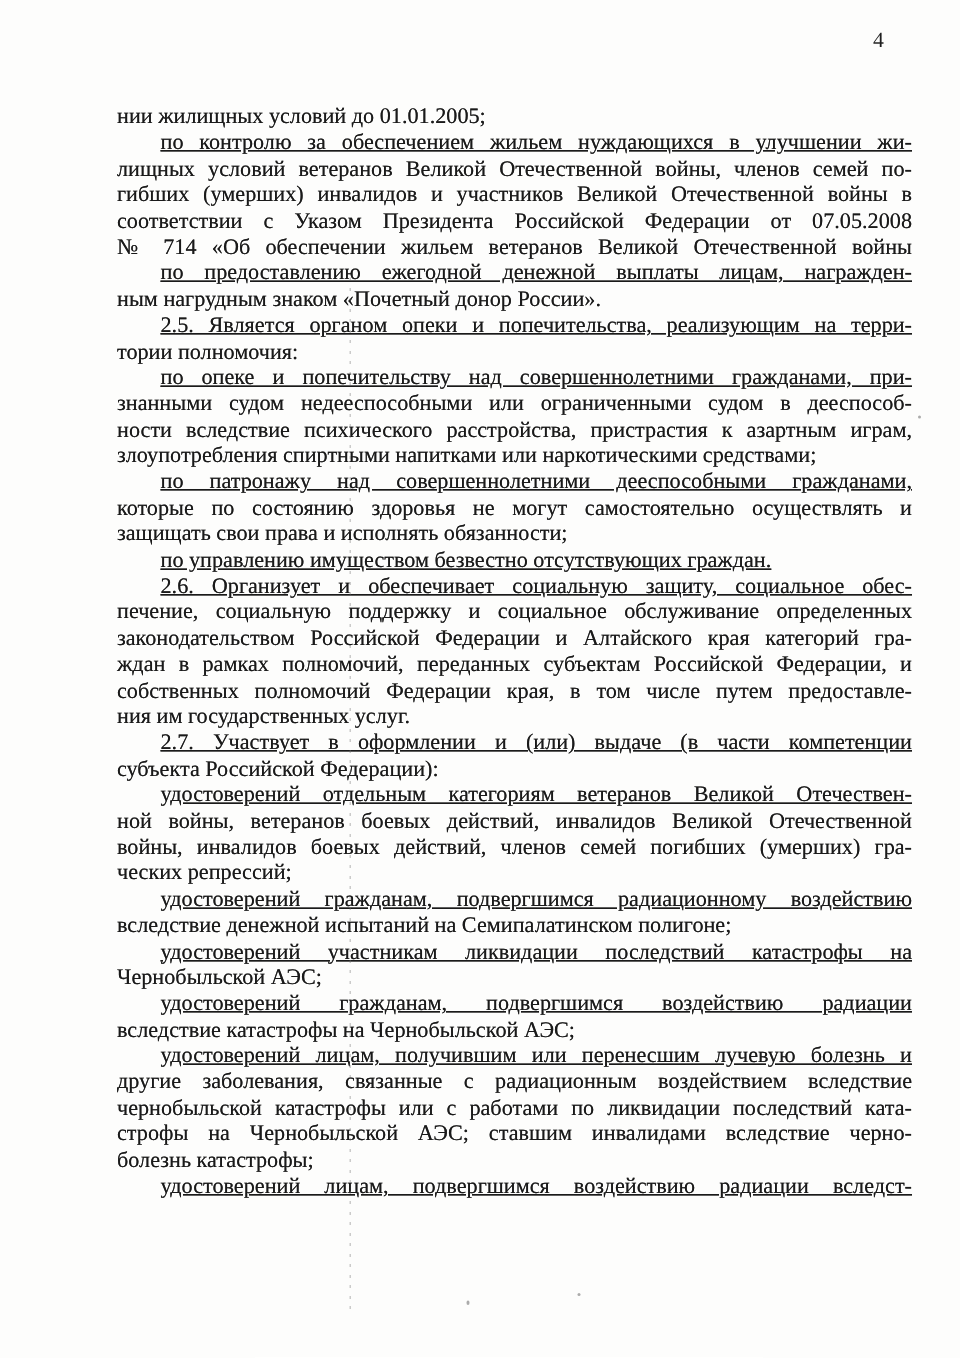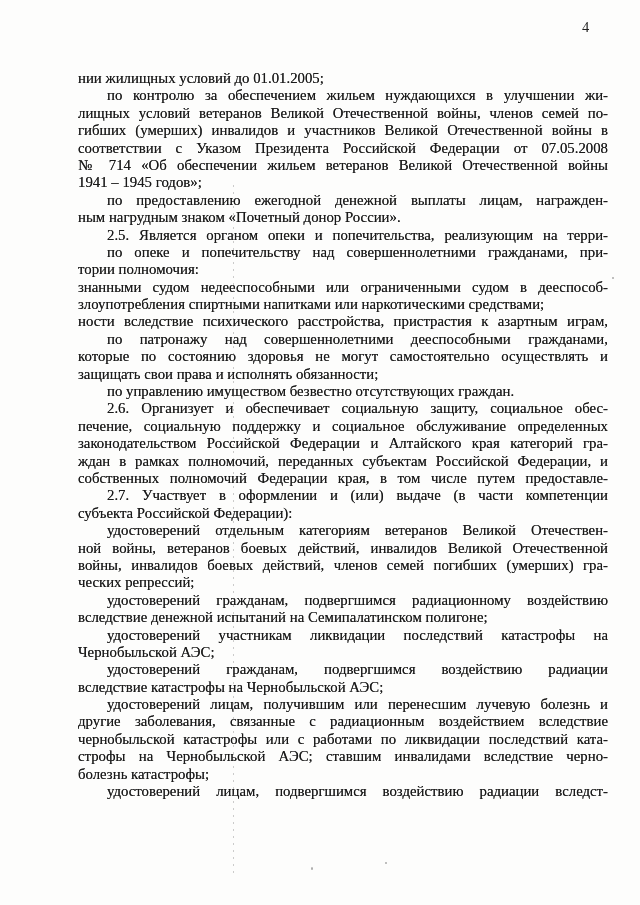--- a/index.html
+++ b/index.html
@@ -37,20 +37,21 @@
     text-align: justify;
     text-align-last: justify;
     height: 17.4px;
     overflow: visible;
   }
   .line.endpara {
     text-align-last: left;
   }
   .line.indent {
     padding-left: 29px;
+    text-decoration: underline;
   }
   
   .artifact-vline {
     position: absolute;
     left: 233px;
     top: 185px;
     width: 1px;
     height: 690px;
     background: repeating-linear-gradient(
       to bottom,
@@ -75,38 +76,38 @@
 <div class="page">
   <div class="page-number">4</div>
 
   <div class="text-body" id="doc">
       <div class="line endpara">нии жилищных условий до 01.01.2005;</div>
       <div class="line indent">по контролю за обеспечением жильем нуждающихся в улучшении жи-</div>
       <div class="line">лищных условий ветеранов Великой Отечественной войны, членов семей по-</div>
       <div class="line">гибших (умерших) инвалидов и участников Великой Отечественной войны в</div>
       <div class="line">соответствии с Указом Президента Российской Федерации от 07.05.2008</div>
       <div class="line">№ 714 «Об обеспечении жильем ветеранов Великой Отечественной войны</div>
-      <div class="line endpara">1941 – 1945 годов»;</div>
       <div class="line indent">по предоставлению ежегодной денежной выплаты лицам, награжден-</div>
       <div class="line endpara">ным нагрудным знаком «Почетный донор России».</div>
       <div class="line indent">2.5. Является органом опеки и попечительства, реализующим на терри-</div>
+      <div class="line endpara">тории полномочия:</div>
       <div class="line indent">по опеке и попечительству над совершеннолетними гражданами, при-</div>
-      <div class="line endpara">тории полномочия:</div>
       <div class="line">знанными судом недееспособными или ограниченными судом в дееспособ-</div>
+      <div class="line">ности вследствие психического расстройства, пристрастия к азартным играм,</div>
       <div class="line endpara">злоупотребления спиртными напитками или наркотическими средствами;</div>
-      <div class="line">ности вследствие психического расстройства, пристрастия к азартным играм,</div>
       <div class="line indent">по патронажу над совершеннолетними дееспособными гражданами,</div>
       <div class="line">которые по состоянию здоровья не могут самостоятельно осуществлять и</div>
       <div class="line endpara">защищать свои права и исполнять обязанности;</div>
       <div class="line indent endpara">по управлению имуществом безвестно отсутствующих граждан.</div>
       <div class="line indent">2.6. Организует и обеспечивает социальную защиту, социальное обес-</div>
       <div class="line">печение, социальную поддержку и социальное обслуживание определенных</div>
       <div class="line">законодательством Российской Федерации и Алтайского края категорий гра-</div>
       <div class="line">ждан в рамках полномочий, переданных субъектам Российской Федерации, и</div>
       <div class="line">собственных полномочий Федерации края, в том числе путем предоставле-</div>
+      <div class="line endpara">ния им государственных услуг.</div>
       <div class="line indent">2.7. Участвует в оформлении и (или) выдаче (в части компетенции</div>
       <div class="line endpara">субъекта Российской Федерации):</div>
       <div class="line indent">удостоверений отдельным категориям ветеранов Великой Отечествен-</div>
       <div class="line">ной войны, ветеранов боевых действий, инвалидов Великой Отечественной</div>
       <div class="line">войны, инвалидов боевых действий, членов семей погибших (умерших) гра-</div>
       <div class="line endpara">ческих репрессий;</div>
       <div class="line indent">удостоверений гражданам, подвергшимся радиационному воздействию</div>
       <div class="line endpara">вследствие денежной испытаний на Семипалатинском полигоне;</div>
       <div class="line indent">удостоверений участникам ликвидации последствий катастрофы на</div>
       <div class="line endpara">Чернобыльской АЭС;</div>

